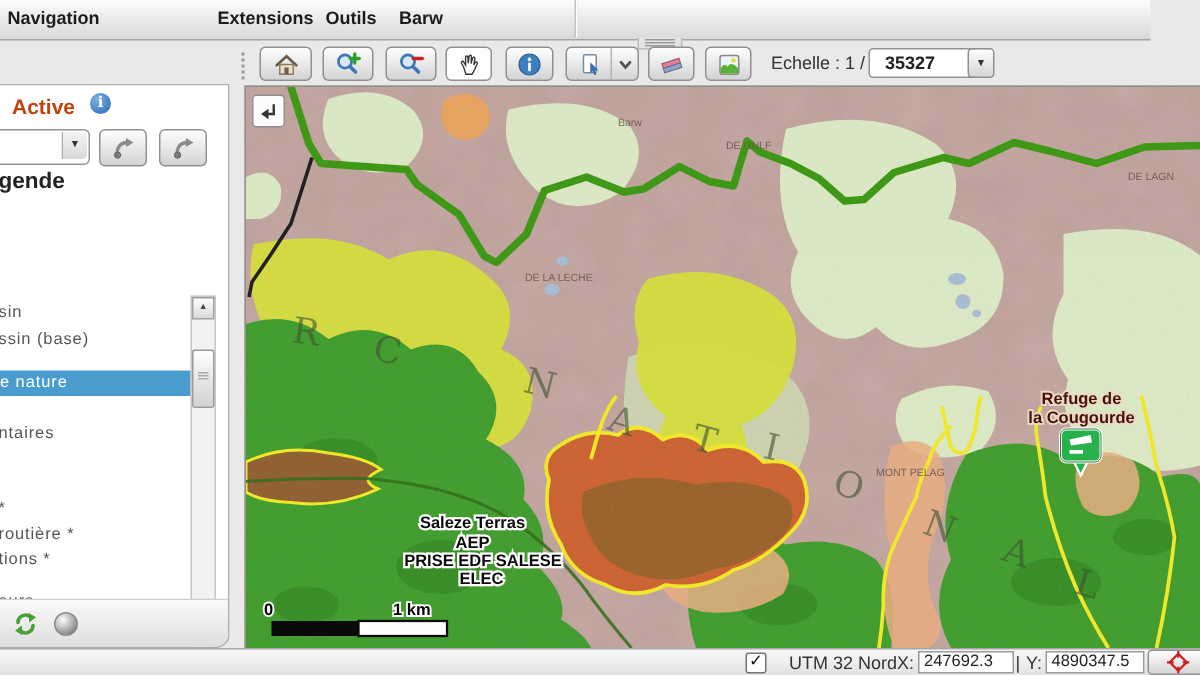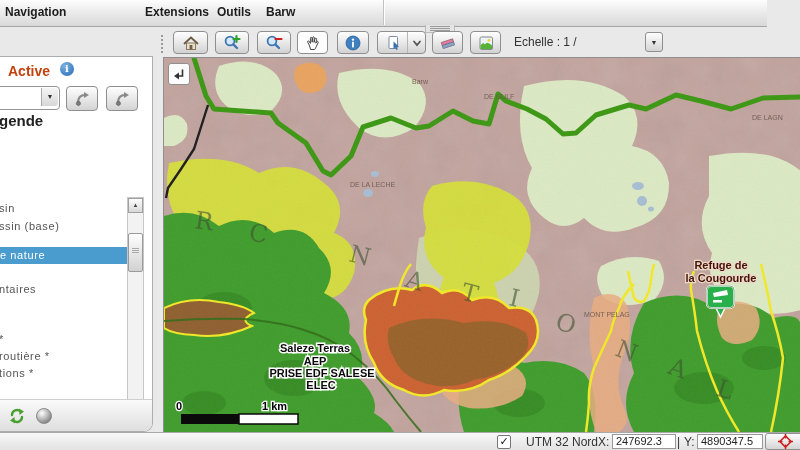--- a/index.html
+++ b/index.html
@@ -211,20 +211,21 @@
     </svg>
   </div>
   <div class="tbtn" style="left:470px;width:31px">
     <svg width="18" height="18" viewBox="0 0 18 18">
       <rect x="3" y="3" width="12.5" height="12.5" rx="1.5" fill="#eaf4fb" stroke="#888" stroke-width="1"></rect>
       <circle cx="12" cy="6.3" r="1.5" fill="#f5d43c"></circle>
       <path d="M3.5,11.5 Q6,7.5 8,10.5 Q10,6.5 15,11.5 L15,15 L3.5,15 Z" fill="#58b23a"></path>
     </svg>
   </div>
   <div id="scale-label">Echelle : 1 /</div>
+  <div id="scale-combo">35327</div>
   <div id="scale-arrow">▼</div>
 
   <div id="map">
     <svg width="637" height="374" viewBox="0 0 637 374">
       <defs>
         <filter id="grain">
             <feTurbulence type="fractalNoise" baseFrequency="0.55" numOctaves="2" seed="7"></feTurbulence>
           <feColorMatrix type="saturate" values="0"></feColorMatrix>
           </filter>
         <filter id="mottle">

